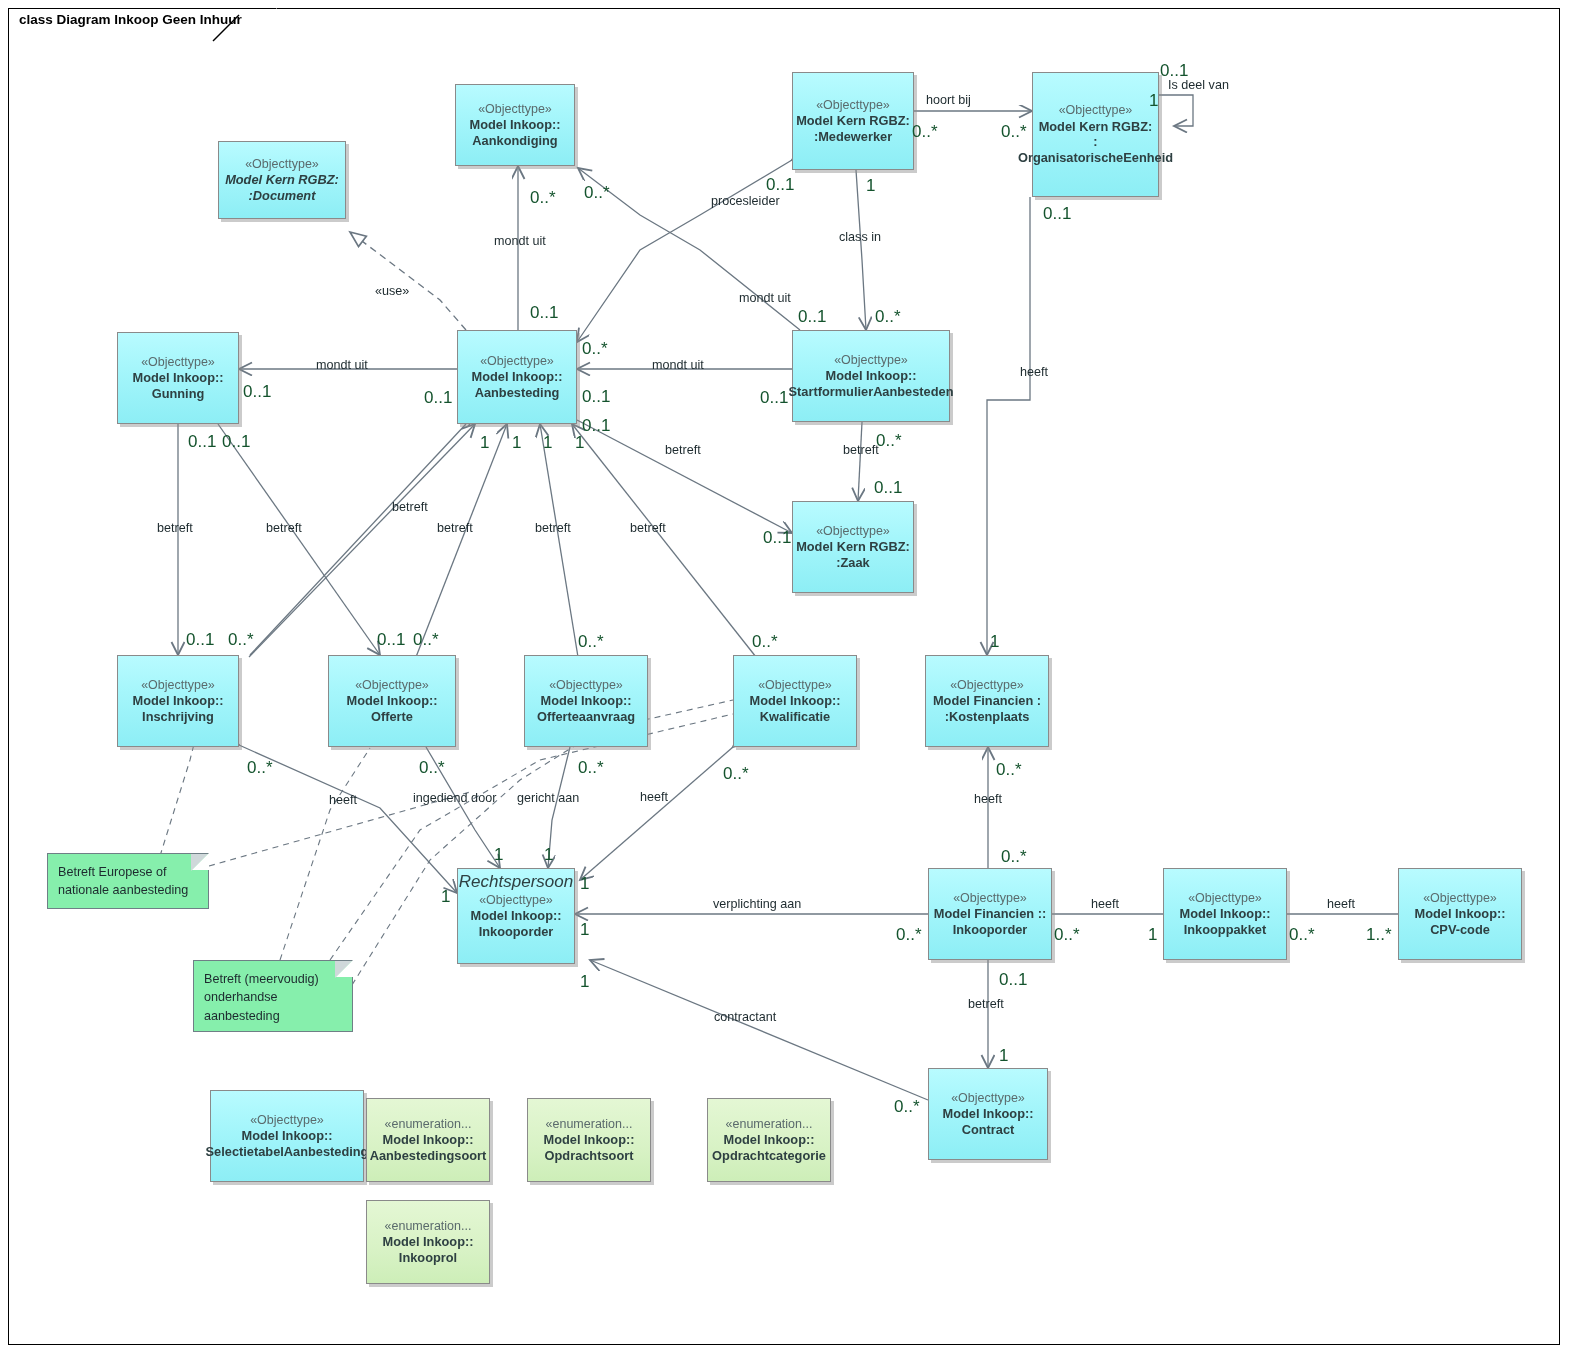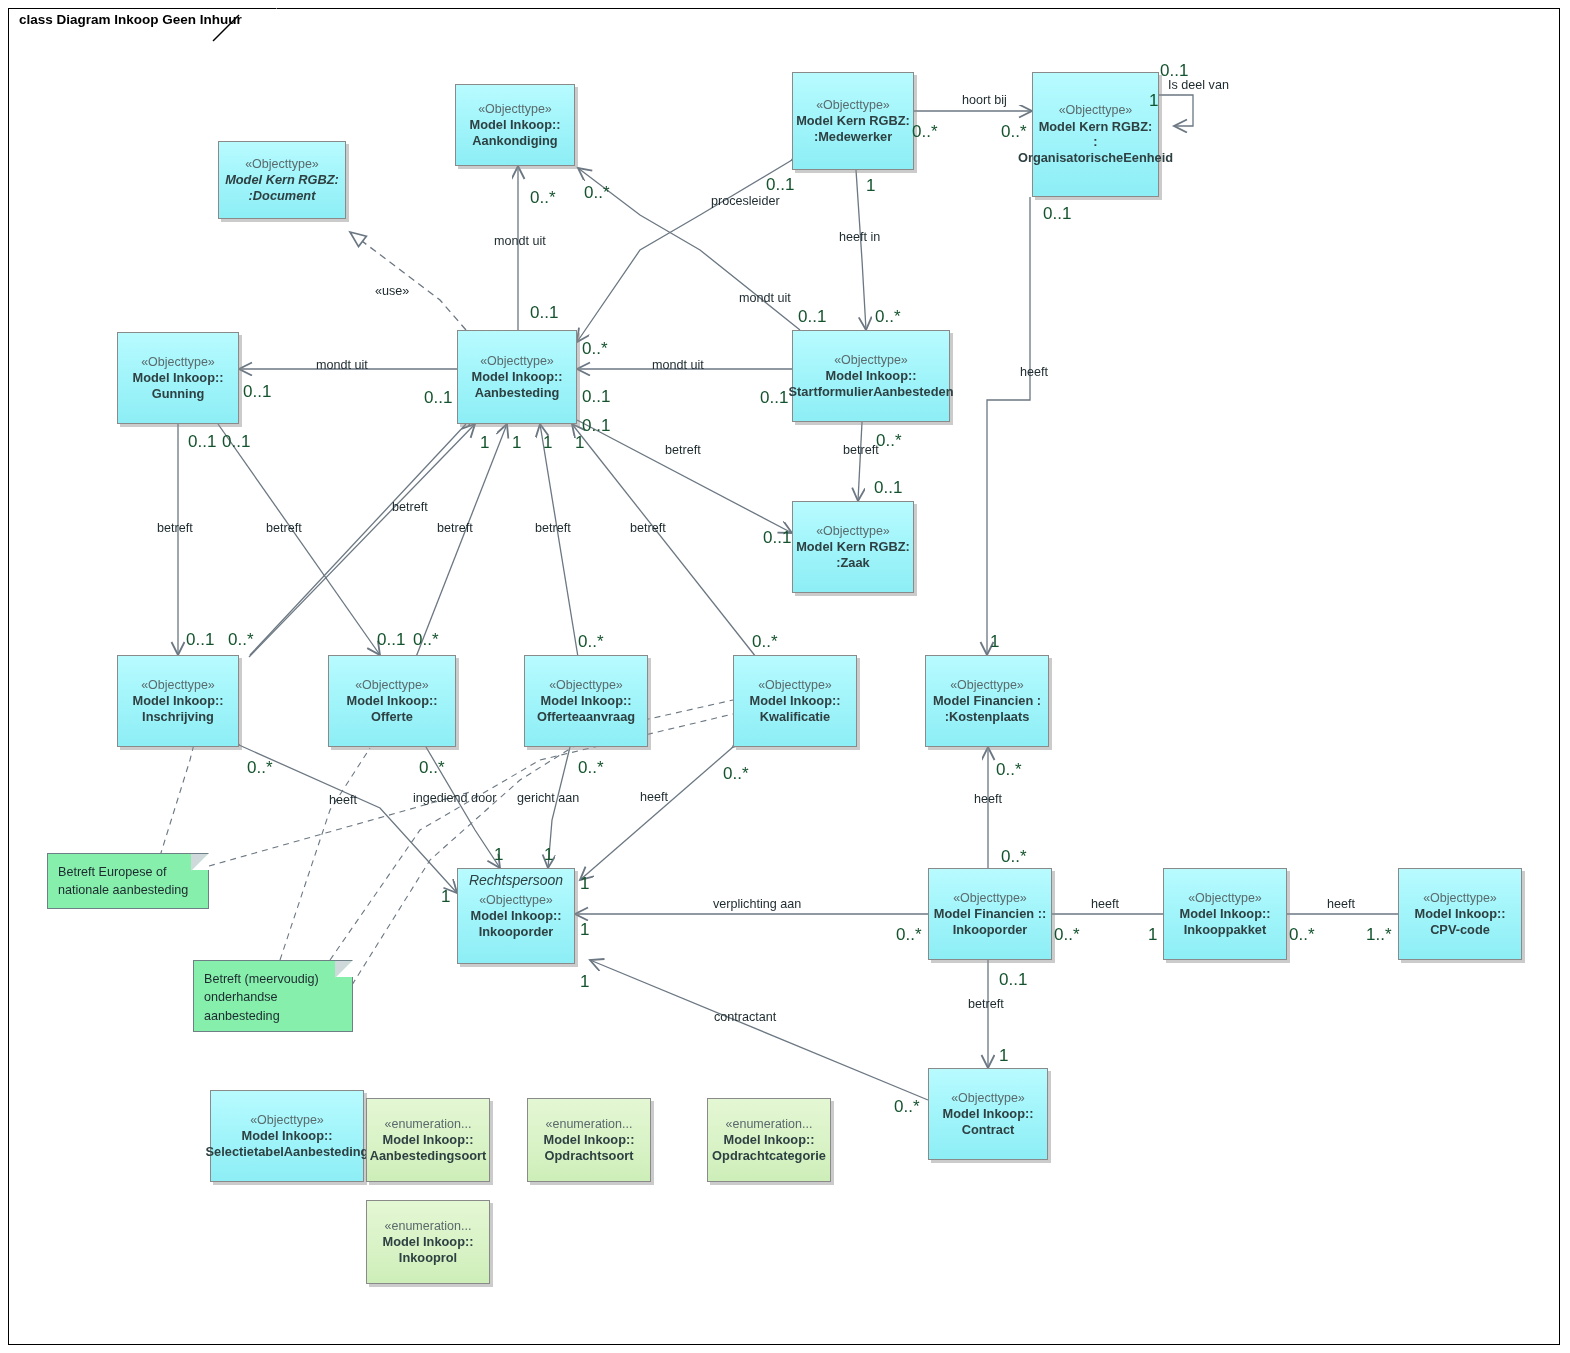--- a/index.html
+++ b/index.html
@@ -12,21 +12,21 @@
   #tab-slash{position:absolute;z-index:7;}
   svg.edges{position:absolute;left:0;top:0;width:1570px;height:1353px;overflow:visible;z-index:1;}
   .node{position:absolute;box-sizing:border-box;z-index:3;
         border:1.3px solid #8a8a8a;box-shadow:3px 3px 0 rgba(140,140,140,.45);
         display:flex;flex-direction:column;align-items:center;justify-content:center;text-align:center;line-height:1.22;}
   .node.obj{background:linear-gradient(180deg,#b8fbff 0%,#a5f6fb 40%,#8deef5 100%);}
   .node.enum{background:linear-gradient(180deg,#e4f7d4 0%,#d8f2c5 60%,#cdeeb8 100%);}
   .stereo{font-size:12.5px;color:#5a6a6c;font-weight:normal;}
   .nm{font-size:12.8px;font-weight:bold;color:#2e4042;}
   .nm.it{font-style:italic;}
-  .parentlbl{position:absolute;top:3px;left:0;right:0;font-size:14px;font-style:italic;color:#2e4042;text-align:center;}
+  .parentlbl{position:absolute;top:3px;left:0;right:0;font-size:17px;font-style:italic;color:#2e4042;text-align:center;}
   .note{position:absolute;box-sizing:border-box;background:#86efac;border:1.2px solid #6f7f86;
         font-size:12.6px;color:#1d2a2e;line-height:1.45;padding:9px 10px 6px 10px;z-index:3;text-align:left;white-space:pre-line;}
   .note:after{content:"";position:absolute;right:-1px;top:-1px;width:0;height:0;
         border-style:solid;border-width:0 0 17px 17px;border-color:transparent transparent #fff transparent;}
   .note:before{content:"";position:absolute;right:0px;top:0px;width:0;height:0;
         border-style:solid;border-width:17px 17px 0 0;border-color:#cfd8da transparent transparent transparent;}
   .lbl{position:absolute;font-size:12.6px;color:#1d2a2e;white-space:nowrap;z-index:4;}
   .mult{position:absolute;font-size:17px;color:#14532d;white-space:nowrap;z-index:4;text-align:right;}
 </style>
 </head>
@@ -242,24 +242,24 @@
       </div>
     </div>
   <div id="notes">
       <div class="note" style="left: 47px; top: 853px; width: 162px; min-height: 56px;"><span>Betreft Europese of
 nationale aanbesteding</span></div>
       <div class="note" style="left: 193px; top: 960px; width: 160px; min-height: 70px;"><span>Betreft (meervoudig)
 onderhandse
 aanbesteding</span></div>
     </div>
   <div id="labels">
-      <div class="lbl" style="left: 962px; top: 93px;">hoort bij</div>
+      <div class="lbl" style="left: 926px; top: 93px;">hoort bij</div>
       <div class="lbl" style="left: 1168px; top: 78px;">Is deel van</div>
       <div class="lbl" style="left: 711px; top: 194px;">procesleider</div>
-      <div class="lbl" style="left: 839px; top: 230px;">heeft in</div>
+      <div class="lbl" style="left: 839px; top: 230px;">class in</div>
       <div class="lbl" style="left: 494px; top: 234px;">mondt uit</div>
       <div class="lbl" style="left: 739px; top: 291px;">mondt uit</div>
       <div class="lbl" style="left: 316px; top: 358px;">mondt uit</div>
       <div class="lbl" style="left: 652px; top: 358px;">mondt uit</div>
       <div class="lbl" style="left: 375px; top: 284px;">«use»</div>
       <div class="lbl" style="left: 1020px; top: 365px;">heeft</div>
       <div class="lbl" style="left: 665px; top: 443px;">betreft</div>
       <div class="lbl" style="left: 843px; top: 443px;">betreft</div>
       <div class="lbl" style="left: 157px; top: 521px;">betreft</div>
       <div class="lbl" style="left: 266px; top: 521px;">betreft</div>

